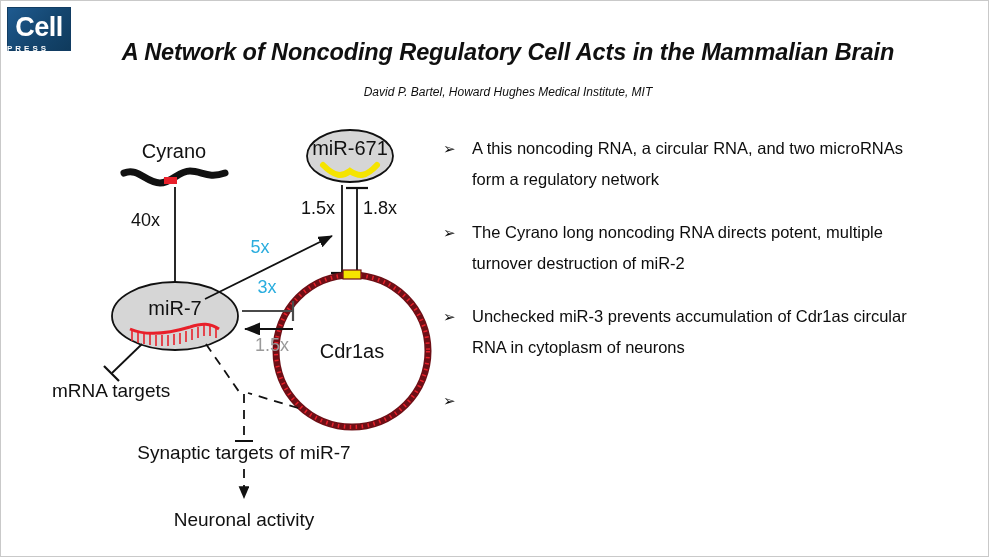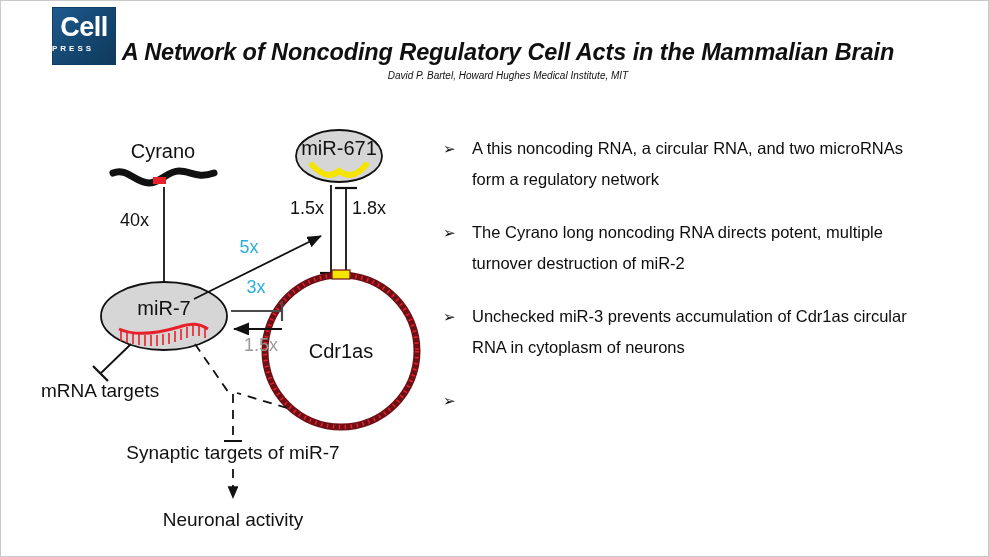--- a/index.html
+++ b/index.html
@@ -19,24 +19,23 @@
     box-sizing: border-box;
     overflow: hidden;
   }
 
   
   #cell-logo {
     position: absolute;
     left: 6px;
     top: 6px;
     width: 64px;
-    height: 58px;
+    height: 44px;
     background: linear-gradient(135deg, #1f5b91 0%, #14466f 55%, #0f3a5c 100%);
     box-shadow: 0 0 0 1px #123d63 inset;
-    margin-left: 45px;
   }
   #cell-logo .cell-word {
     position: absolute;
     left: 0;
     right: 0;
     top: 5px;
     text-align: center;
     color: #ffffff;
     font-size: 27px;
     font-weight: bold;
@@ -67,24 +66,24 @@
     font-size: 23.5px;
     font-style: italic;
     font-weight: bold;
     color: #101010;
     letter-spacing: -0.1px;
     white-space: nowrap;
   }
   #subtitle {
     position: absolute;
     left: 92px;
-    top: 69px;
+    top: 84px;
     width: 830px;
     text-align: center;
-    font-size: 10px;
+    font-size: 12px;
     font-style: italic;
     color: #101010;
   }
 
   
   #bullets {
     position: absolute;
     left: 437px;
     top: 132px;
     width: 500px;
@@ -102,24 +101,25 @@
     left: 5px;
     top: 0;
     font-size: 15px;
     line-height: 31px;
     color: #0d0d0d;
   }
 
   
   #diagram {
     position: absolute;
-    left: 8px;
+    left: 0px;
     top: 100px;
     width: 440px;
     height: 450px;
+    padding-left: 19px;
   }
   #diagram svg {
     display: block;
   }
   .node-label {
     font-family: "Liberation Sans", sans-serif;
     font-size: 20px;
     fill: #111111;
   }
   .edge-label {

